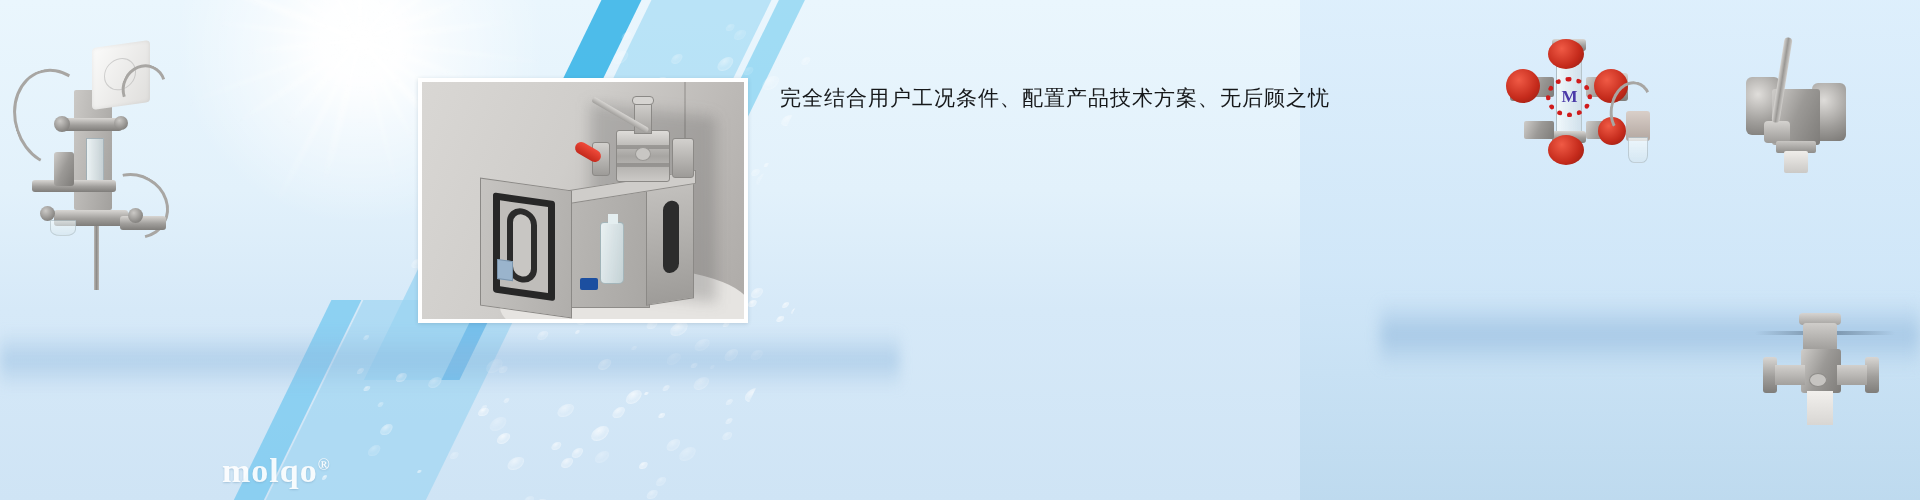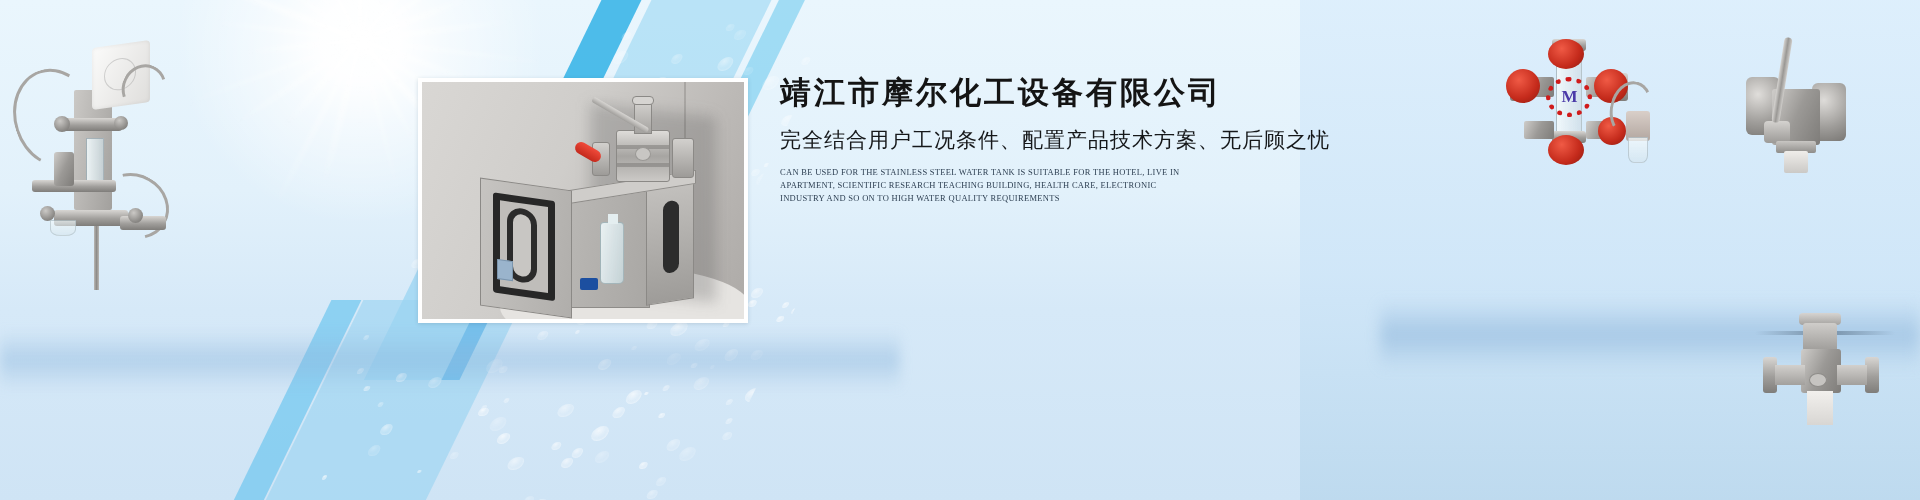--- a/index.html
+++ b/index.html
@@ -501,23 +501,21 @@
         <div class="vs-logo"></div>
       </div>
       <div class="vs-top"></div>
       <div class="vs-knob"></div>
       <div class="vs-lever"></div>
       <div class="vs-grip"></div>
     </div>
   </div>
 
   <div class="copy">
-    <div class="company">靖江市摩尔化工设备有限公司</div>
     <div class="desc">完全结合用户工况条件、配置产品技术方案、无后顾之忧</div>
-    <div class="english">CAN BE USED FOR THE STAINLESS STEEL WATER TANK IS SUITABLE FOR THE HOTEL, LIVE IN APARTMENT, SCIENTIFIC RESEARCH TEACHING BUILDING, HEALTH CARE, ELECTRONIC INDUSTRY AND SO ON TO HIGH WATER QUALITY REQUIREMENTS</div>
   </div>
 
   <div class="eq eq-cross">
     <div class="cross-tube"></div>
     <div class="flange" style="left:62px; top:14px; width:34px; height:12px;"></div>
     <div class="flange" style="left:62px; top:106px; width:34px; height:12px;"></div>
     <div class="flange" style="left:20px; top:48px; width:12px; height:28px;"></div>
     <div class="flange" style="left:126px; top:48px; width:12px; height:28px;"></div>
     <div class="metal-d" style="position:absolute; left:34px; top:52px; width:30px; height:20px; border-radius:2px;"></div>
     <div class="metal-d" style="position:absolute; left:96px; top:52px; width:30px; height:20px; border-radius:2px;"></div>
@@ -572,14 +570,17 @@
     <div style="position:absolute; left:30px; top:100px; width:30px; height:20px;
                 background:linear-gradient(180deg,#d2d0cd,#a2a09d);"></div>
     <div style="position:absolute; left:92px; top:100px; width:30px; height:20px;
                 background:linear-gradient(180deg,#d2d0cd,#a2a09d);"></div>
     <div style="position:absolute; left:64px; top:108px; width:18px; height:14px; border-radius:50%;
                 border:1px solid #8e8c89; background:#c6c4c1;"></div>
     <div style="position:absolute; left:62px; top:126px; width:26px; height:34px;
                 background:linear-gradient(180deg,#f2f0ed,#d8d6d3);"></div>
   </div>
 
+  <div class="watermark">
+    <span>molqo</span><sup>®</sup>
+  </div>
 
 </div>
 
 </body></html>

